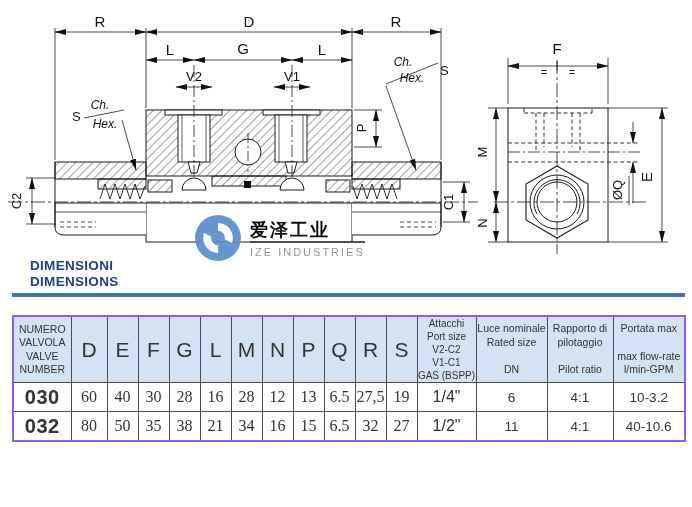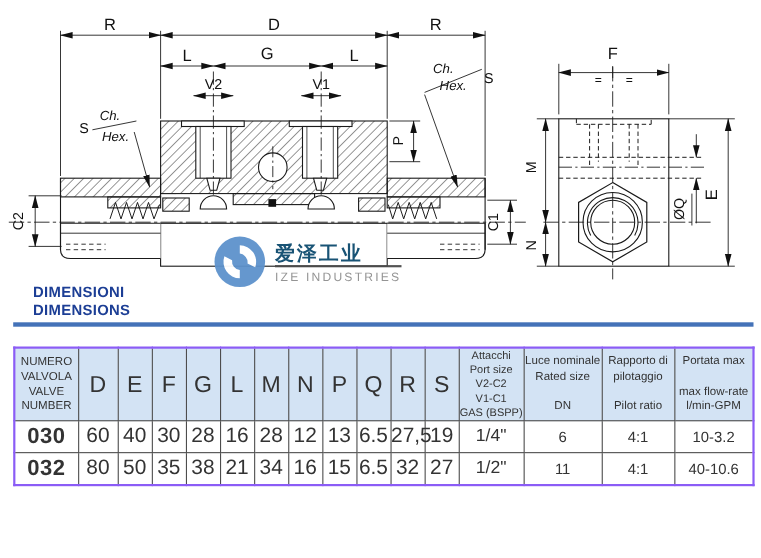--- a/index.html
+++ b/index.html
@@ -7,21 +7,21 @@
         font-family:"Liberation Sans",sans-serif;}
   svg text{font-family:"Liberation Sans",sans-serif;fill:#111;}
   .dimlbl{font-size:15px;}
   .dimlbl-sm{font-size:13px;}
   .itlbl{font-size:12px;font-style:italic;}
   .eqlbl{font-size:11px;}
 
   
   .watermark{position:absolute;left:194px;top:214px;display:flex;align-items:flex-start;gap:8px;opacity:.95;}
   .wm-logo{width:48px;height:48px;flex:0 0 auto;}
-  .wm-cn{font-size:18px;font-weight:bold;color:#0c4a6e;letter-spacing:2px;
+  .wm-cn{font-size:18px;font-weight:bold;color:#000000;letter-spacing:2px;
          border-bottom:2px solid #4a4a4a;padding-bottom:1px;line-height:20px;margin-top:6px;}
   .wm-en{font-size:11px;color:#8f8f8f;letter-spacing:2px;margin-top:3px;}
 
   
   .sec-title{position:absolute;left:30px;top:258px;font-size:13.5px;font-weight:bold;
              color:#1c3e95;line-height:15.5px;letter-spacing:.3px;}
   .sec-rule{position:absolute;left:12px;top:293px;width:673px;height:4px;background:#4472b8;}
 
   
   table.dim{position:absolute;left:12px;top:315px;width:673px;border-collapse:collapse;
@@ -30,21 +30,21 @@
                padding:0;color:#333;}
   table.dim{border:2px solid #8b5cf6;}
   tr.hdr td{background:#d3e3f4;height:65px;}
   td.stripe{border-left:5px solid #7fb3e2;}
   .hd-first{font-size:10.5px;color:#222;line-height:1.28;white-space:pre-line;}
   .hd-letter{font-size:21px;color:#333;}
   .hd-port{font-size:10px;line-height:1.3;white-space:pre-line;color:#222;}
   .hd-small{font-size:10.5px;line-height:1.3;white-space:pre-line;color:#222;}
   tr.datarow td{height:28px;background:#fff;}
   .num{font-size:20px;font-weight:bold;color:#111;letter-spacing:.5px;margin-left:17px;}
-  .dimval{font-size:19px;}
+  .dimval{font-size:16px;font-family:Liberation Serif, serif;}
   .portval{font-size:16px;}
   .smallval{font-size:13.5px;}
 </style>
 </head>
 <body>
 
 <div id="page">
 
 <svg width="692" height="312" viewBox="0 0 692 312">
   <defs>

